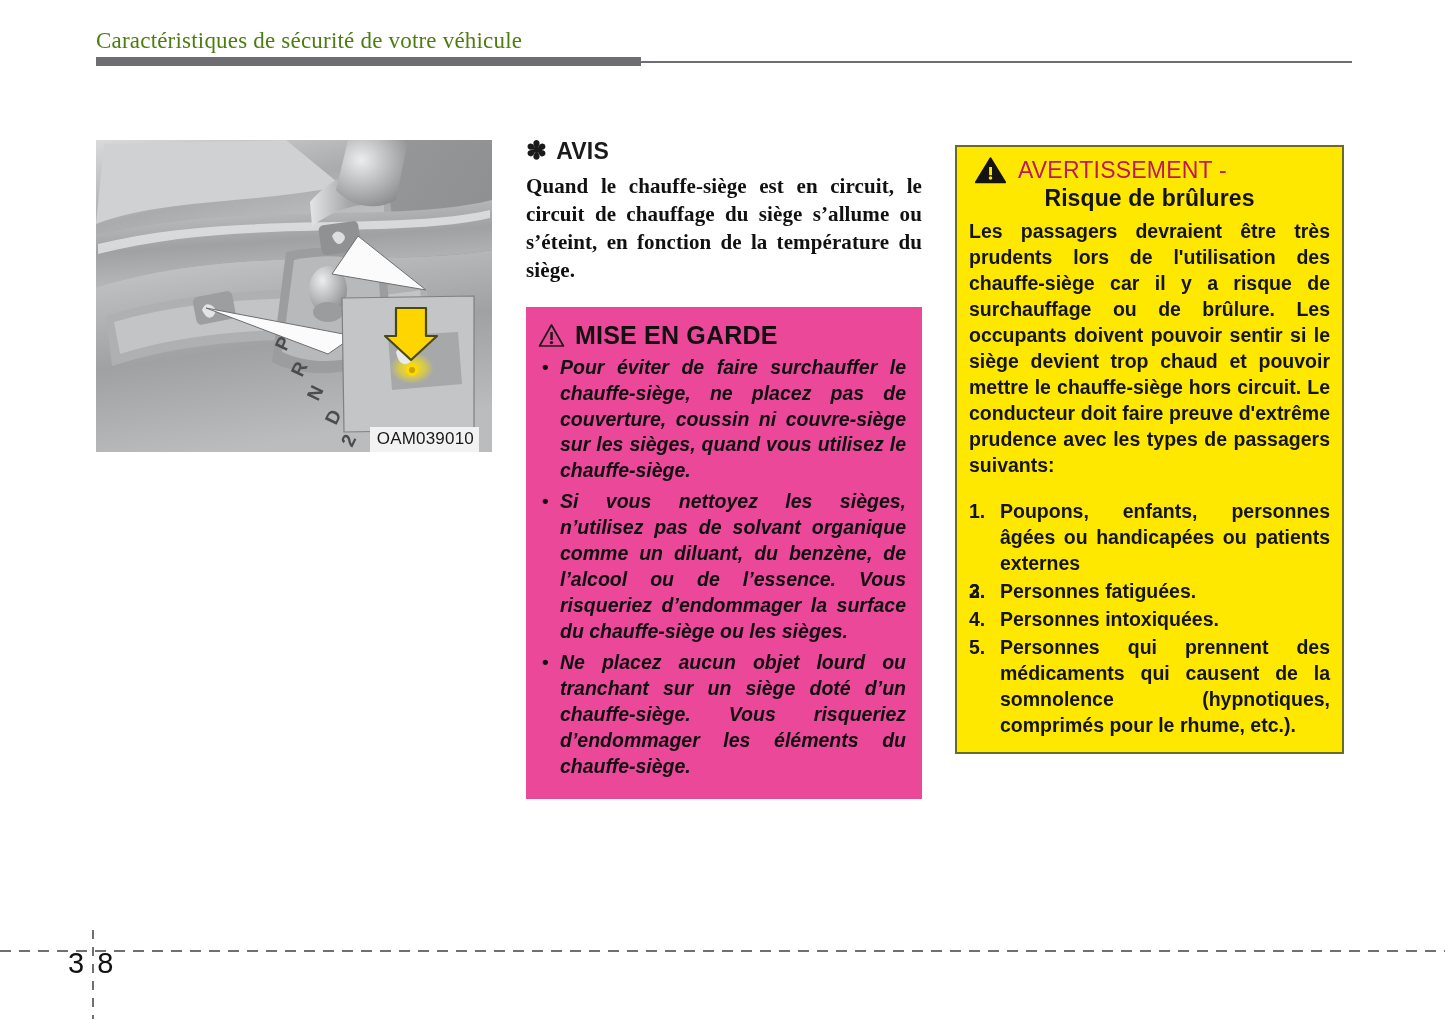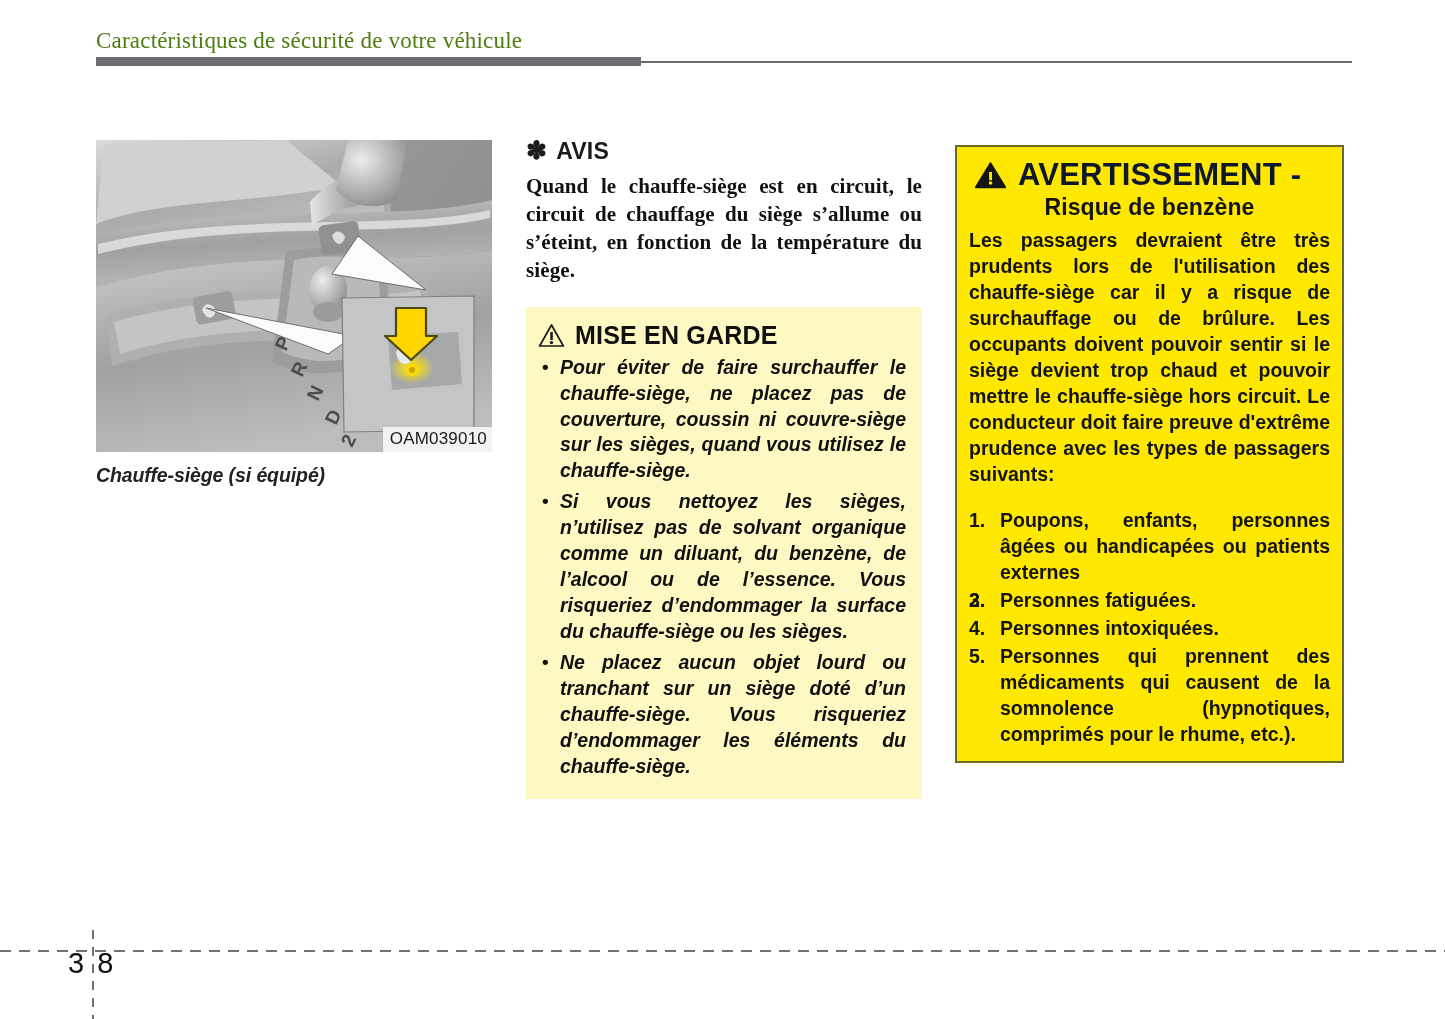--- a/index.html
+++ b/index.html
@@ -66,21 +66,21 @@
   #console-photo {
     position: relative;
     width: 396px;
     height: 312px;
     overflow: hidden;
     background: #b9bbbd;
   }
   #console-photo svg { display: block; }
   .photo-code {
     position: absolute;
-    right: 0;
+    right: 13px;
     bottom: 0;
     background: #f2f2f2;
     color: #1a1a1a;
     font-size: 17px;
     font-weight: 400;
     padding: 2px 5px 3px 7px;
     letter-spacing: 0.2px;
     line-height: 1.15;
   }
   .figure-id {
@@ -131,21 +131,21 @@
     text-align: justify;
     text-justify: inter-word;
     color: #111;
     margin-top: 8px;
     letter-spacing: 0.1px;
   }
 
   
   #caution-box {
     margin-top: 22px;
-    background: #fef9c3;
+    background: #ec4899;
     width: 396px;
     box-sizing: border-box;
     padding: 14px 16px 20px 12px;
   }
   .caution-head {
     display: flex;
     align-items: center;
     gap: 10px;
     margin-bottom: 4px;
   }
@@ -190,23 +190,23 @@
     border: 2.5px solid #6b6a28;
     padding: 10px 12px 14px 12px;
   }
   .warn-head-line1 {
     display: flex;
     align-items: center;
     gap: 12px;
     padding-left: 6px;
   }
   .warn-head-line1 .label {
-    font-size: 31px;
-    font-weight: bold;
-    color: #0f172a;
+    font-size: 23px;
+    font-weight: normal;
+    color: #be185d;
     letter-spacing: 0.2px;
   }
   .warn-head-line2 {
     text-align: center;
     font-size: 23px;
     font-weight: bold;
     color: #141414;
     margin-top: 1px;
     letter-spacing: 0.1px;
   }
@@ -356,21 +356,20 @@
         <circle cx="316" cy="230" r="3" fill="#c9a400"></circle>
 
         <g>
           <path d="M300 168 L330 168 L330 196 L341 196 L315 220 L289 196 L300 196 Z" fill="#ffd500" stroke="#4a4a10" stroke-width="2.2" stroke-linejoin="round"></path>
         </g>
       </g>
     </svg>
     <div class="photo-code">OAM039010</div>
   </div>
 
-  <div class="section-heading">Chauffe-siège (si équipé)</div>
 </div>
 
 <div class="column" id="col-mid">
 
   <div class="avis-title">
     <span class="avis-star">✽</span>
     <span>AVIS</span>
   </div>
   <p class="avis-body">Quand le chauffe-siège est en circuit, le circuit de chauffage du siège s’allume ou s’éteint, en fonction de la température du siège.</p>
 
@@ -398,21 +397,21 @@
     <div class="warn-head-line1">
       <span>
         <svg class="tri-filled" width="31" height="27" viewBox="0 0 31 27">
           <path d="M15.5 1.5 L30 25.2 L1 25.2 Z" fill="#141414" stroke="#141414" stroke-width="2.2" stroke-linejoin="round"></path>
           <rect x="14.1" y="10" width="2.9" height="8.2" fill="#ffe800"></rect>
           <circle cx="15.5" cy="21" r="1.8" fill="#ffe800"></circle>
         </svg>
       </span>
       <span class="label">AVERTISSEMENT -</span>
     </div>
-    <div class="warn-head-line2">Risque de benzène</div>
+    <div class="warn-head-line2">Risque de brûlures</div>
     <p class="warn-para">Les passagers devraient être très prudents lors de l'utilisation des chauffe-siège car il y a risque de surchauffage ou de brûlure. Les occupants doivent pouvoir sentir si le siège devient trop chaud et pouvoir mettre le chauffe-siège hors circuit. Le conducteur doit faire preuve d'extrême prudence avec les types de passagers suivants:</p>
     <ol class="warn-list">
       <li>
         <span class="num">1.</span>
         <span>Poupons, enfants, personnes âgées ou handicapées ou patients externes</span>
       </li>
       <li>
         <span class="num">2.</span>
       </li>
       <li>

